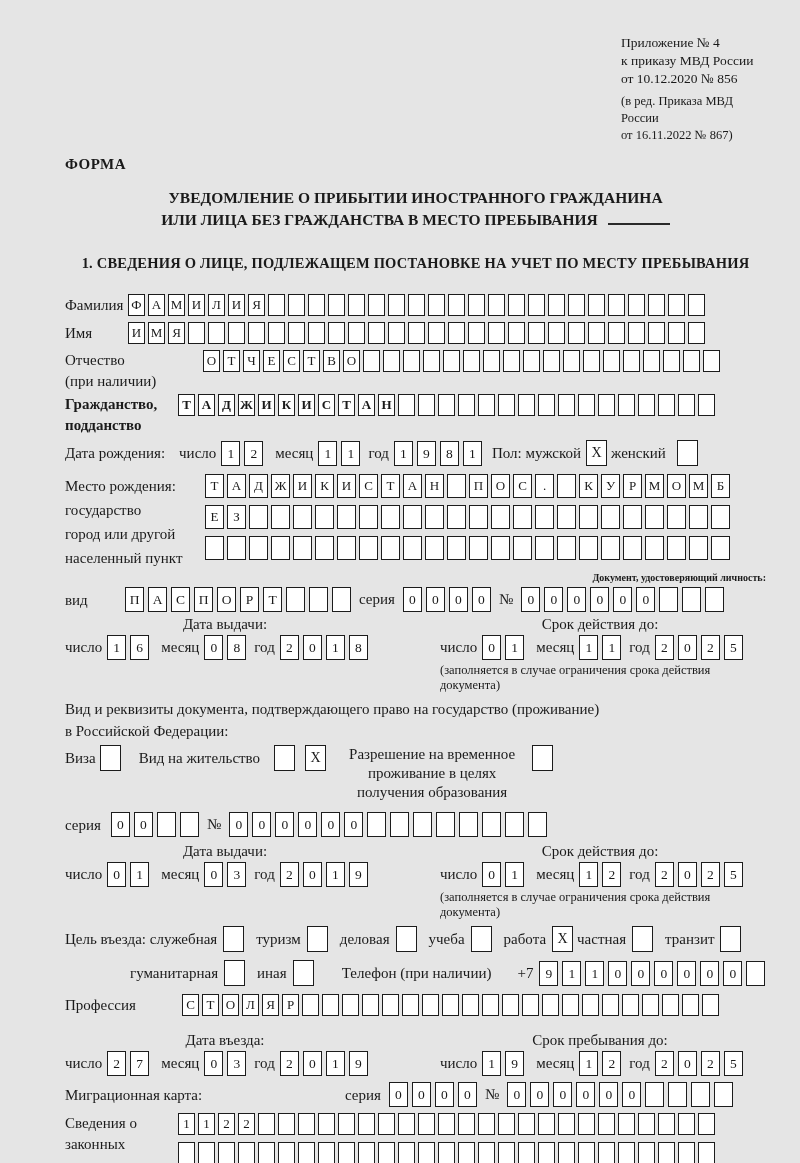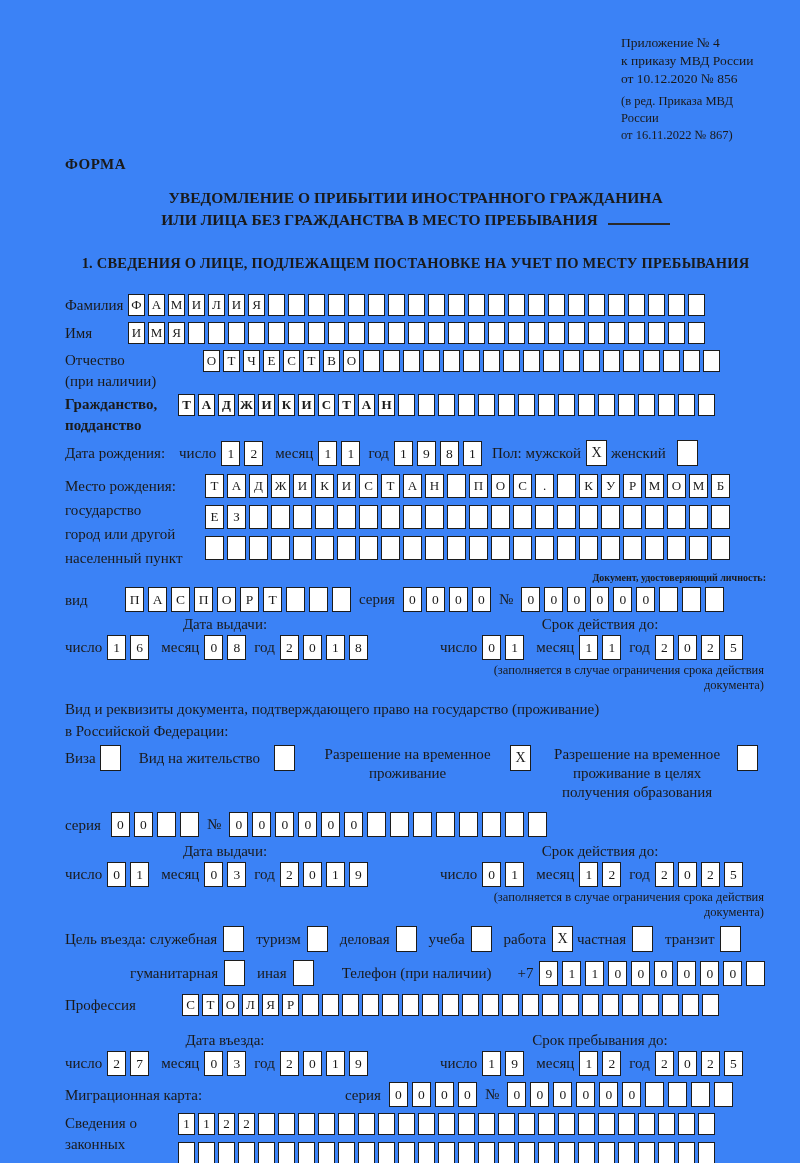--- a/index.html
+++ b/index.html
@@ -2,21 +2,21 @@
 <html><head>
 <meta charset="utf-8">
 <style>
   html,body{margin:0;padding:0;background:#fff;}
   .page{
     position:relative;
     width:800px;height:1163px;
     box-sizing:border-box;
     padding:34px 34px 10px 65px;
     overflow:hidden;
-    background:#3b82f6;
+    background:#e5e5e5;
     color:#1a1a1a;
     font-family:"Liberation Serif","DejaVu Serif",serif;
     font-size:15px;
   }
   
   .annex{margin-left:556px;font-size:13.5px;line-height:18px;}
   .annex .edition{font-size:12.5px;line-height:17px;margin-top:5px;}
   .forma{text-align:left;font-weight:bold;font-size:15px;margin-top:12px;letter-spacing:.5px;}
   
   .title{text-align:center;font-weight:bold;font-size:15.5px;line-height:22px;margin-top:14px;}
@@ -44,21 +44,21 @@
   
   .twocol{display:flex;margin-bottom:6px;}
   .dcol{display:flex;flex-direction:column;}
   .dcol.left{width:375px;}
   .dcol.right{flex:1;}
   .dhead{font-size:15px;line-height:17px;text-align:center;width:320px;}
   .dcol.right .dhead{width:320px;}
   .dline{display:flex;align-items:center;margin-top:2px;}
   .dl{flex:none;margin-right:5px;}
   .dgap{margin-left:12px;}
-  .dnote{font-size:12.5px;line-height:15px;text-align:right;margin-top:3px;padding-right:2px;}
+  .dnote{font-size:12.5px;line-height:15px;text-align:left;margin-top:3px;padding-right:2px;}
   
   .resband{display:flex;align-items:flex-start;margin:4px 0 10px 0;}
   .resband .txt{line-height:19px;}
   .resband .ctr{text-align:center;}
   .resline{line-height:20px;margin-bottom:2px;}
   
   .pband{display:flex;align-items:center;margin-bottom:8px;flex-wrap:nowrap;}
   .pband .plbl{flex:none;margin-right:6px;}
   .pband .cells{margin-right:12px;}
   
@@ -439,21 +439,20 @@
 
     <div class="resband">
       <span class="txt" style="margin-top:4px">Виза</span>
       <span class="cells cb" style="margin-left:4px">
           <span class="cell"></span>
         </span>
       <span class="txt" style="margin-left:18px;margin-top:4px">Вид на жительство</span>
       <span class="cells cb" style="margin-left:14px">
           <span class="cell"></span>
         </span>
-      <span class="txt ctr" style="width:185px;margin-left:20px">Разрешение на временное проживание</span>
       <span class="cells cb" style="margin-left:10px">
           <span class="cell">X</span>
         </span>
       <span class="txt ctr" style="width:180px;margin-left:16px">Разрешение на временное проживание в целях получения образования</span>
       <span class="cells cb" style="margin-left:10px">
           <span class="cell"></span>
         </span>
     </div>
 
     <div class="row" style="margin-bottom:6px;">

